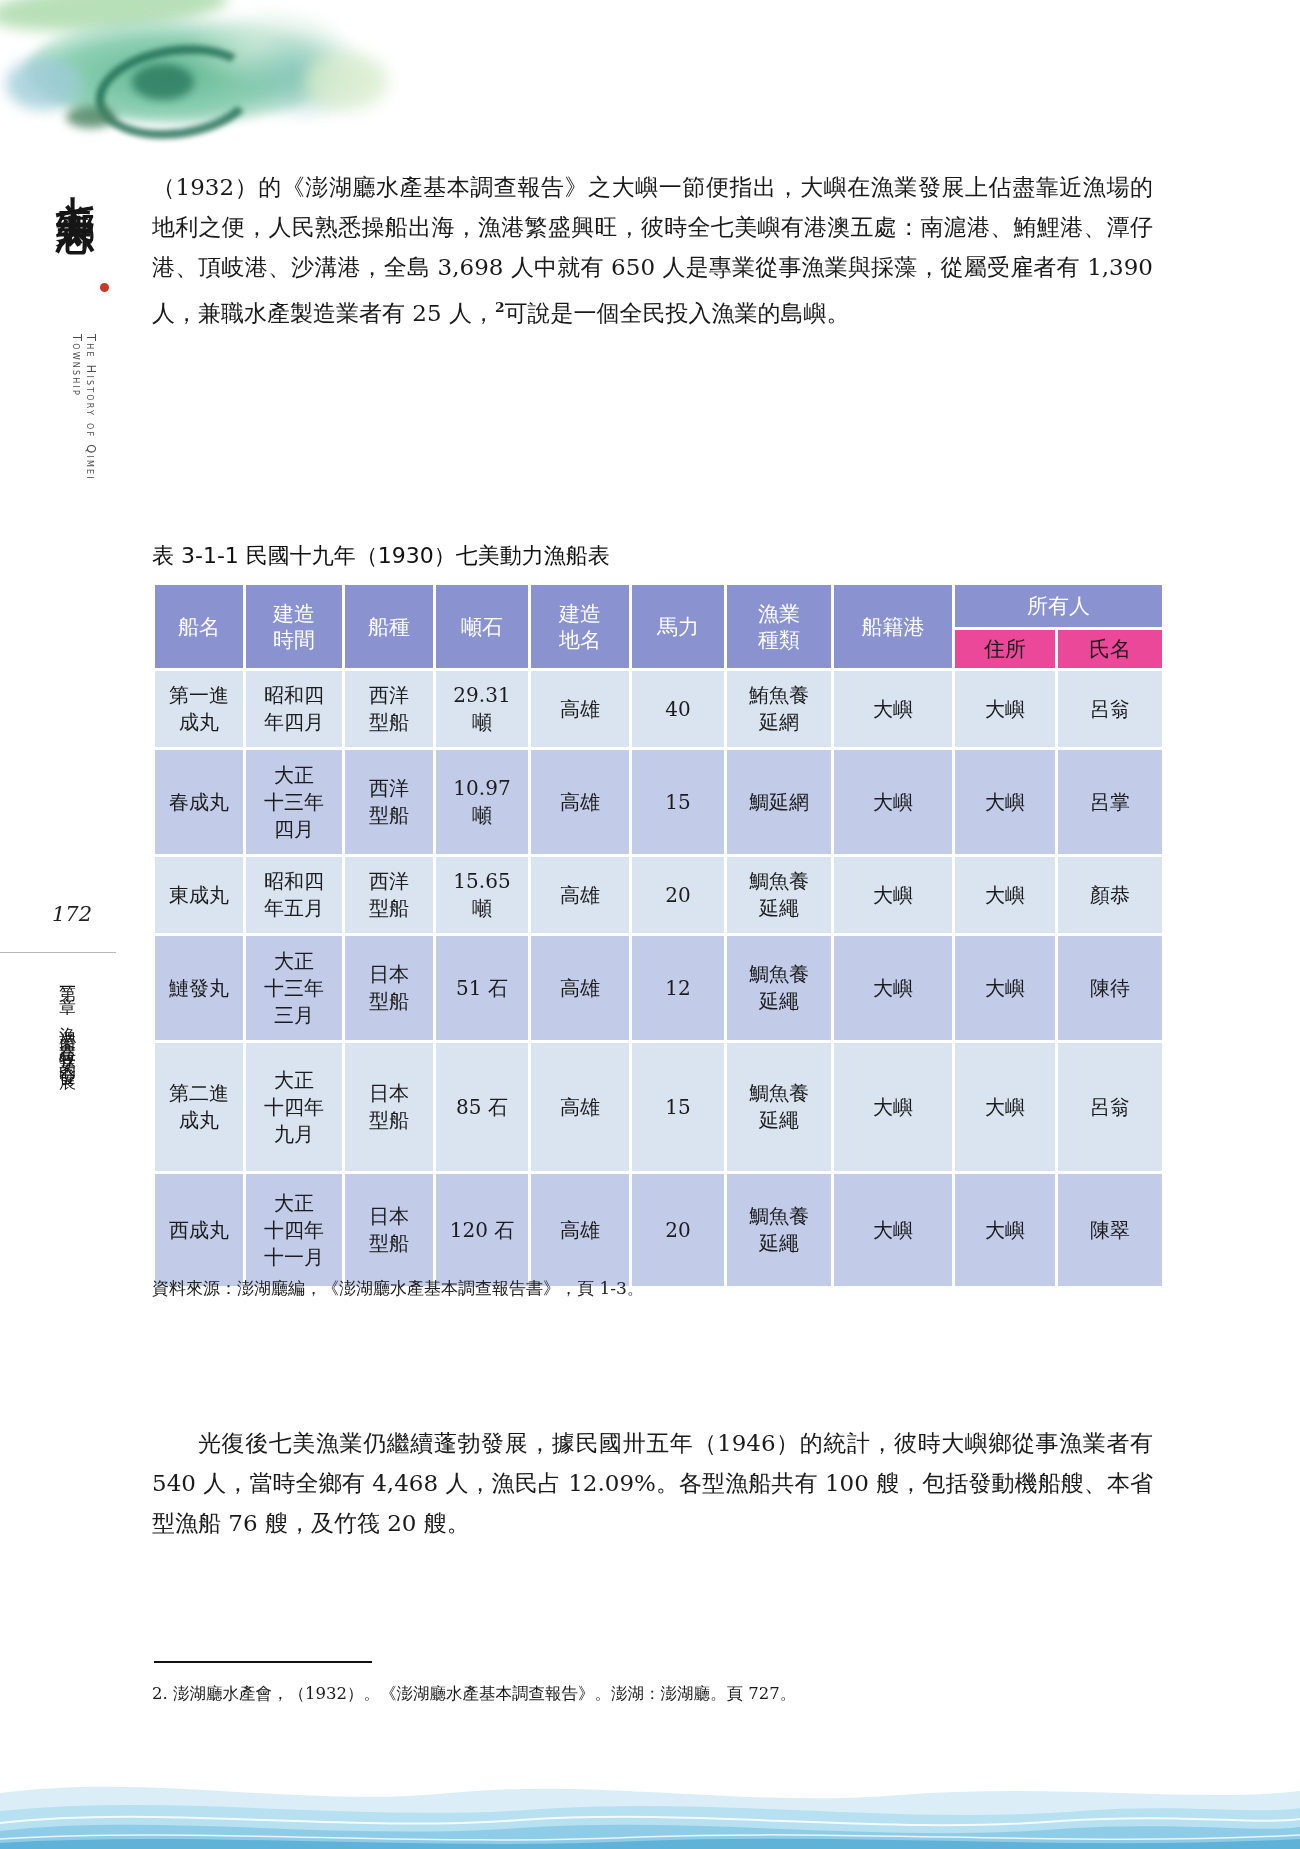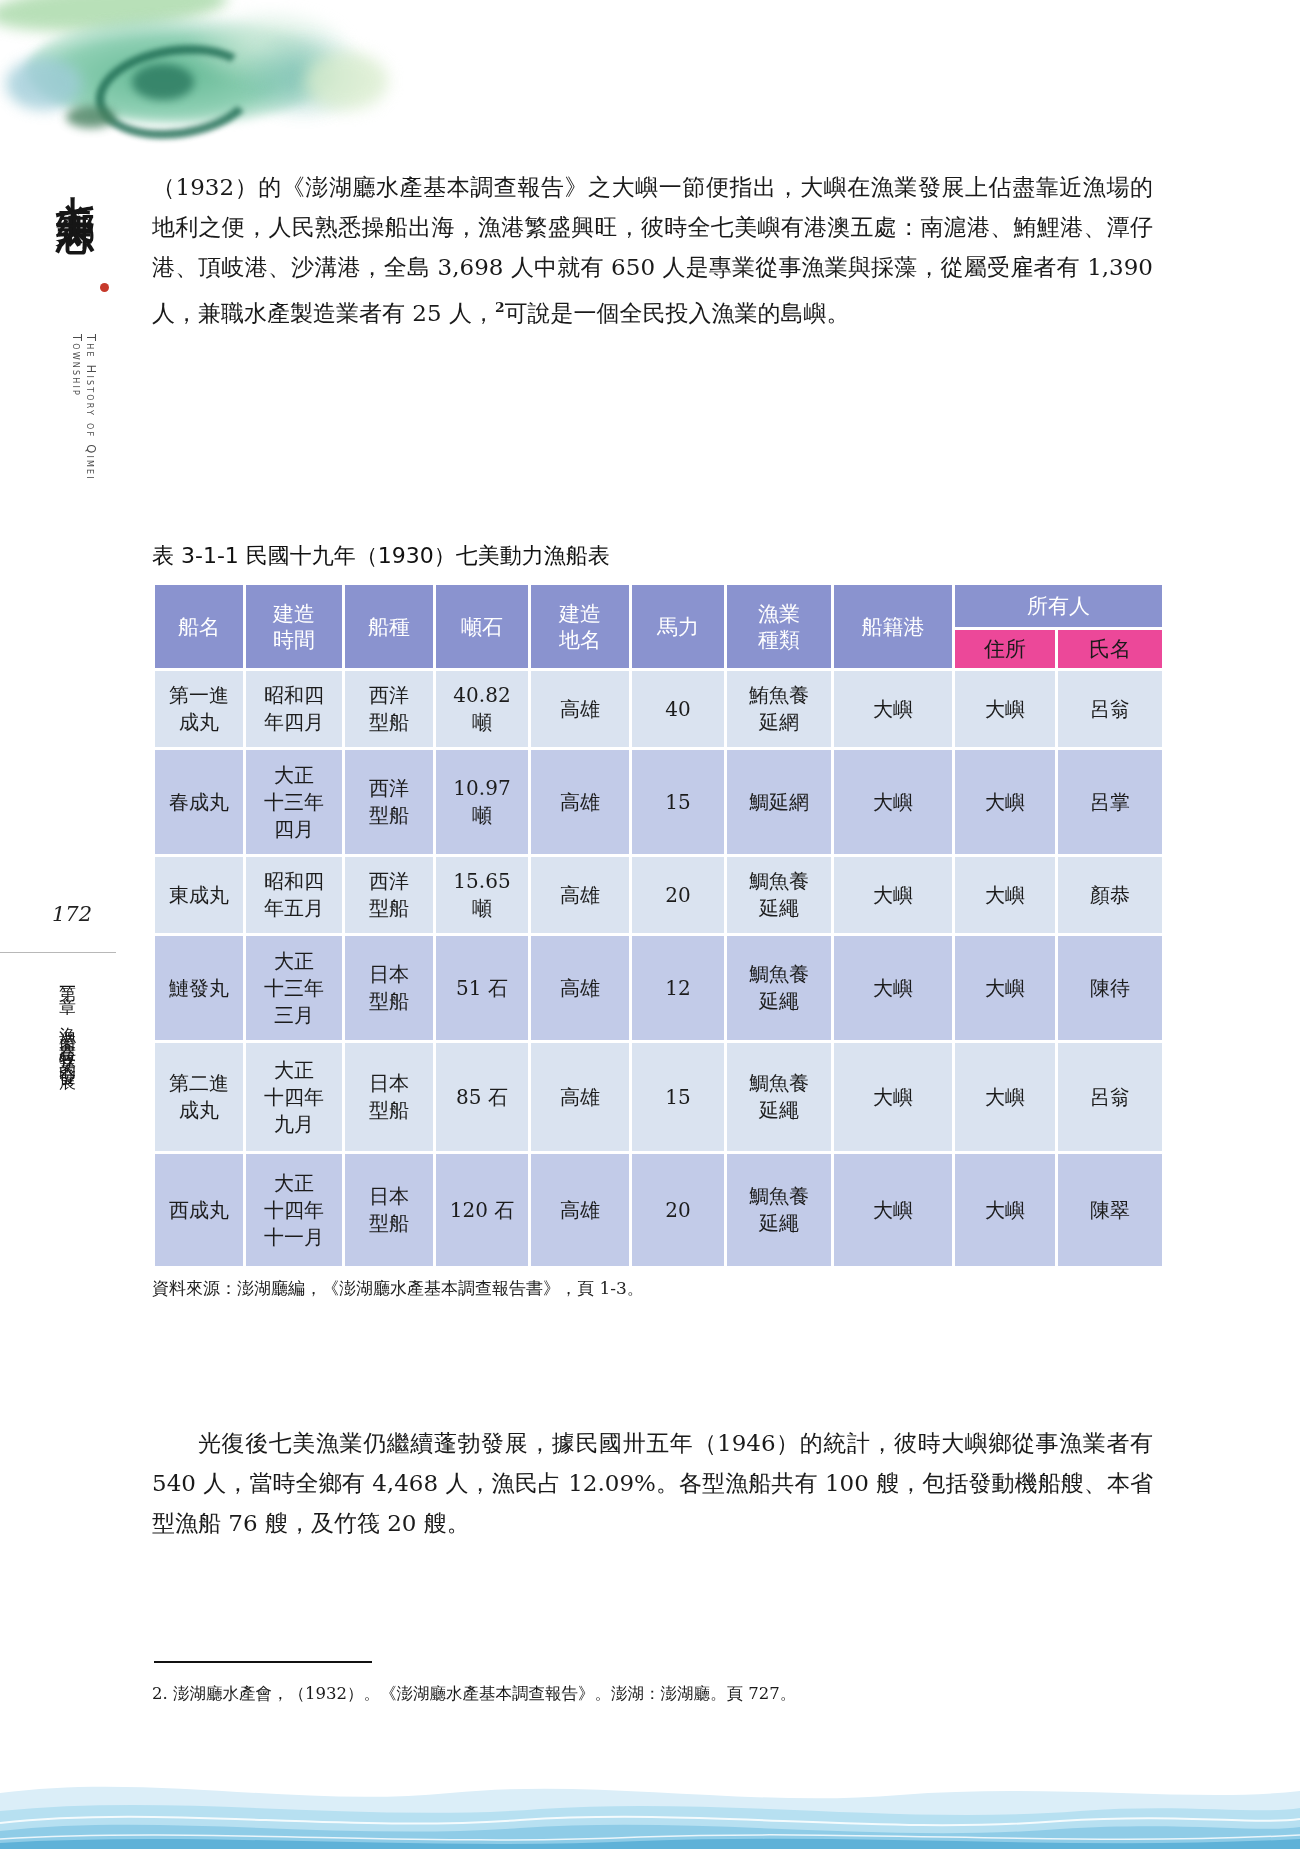--- a/index.html
+++ b/index.html
@@ -48,21 +48,21 @@
                padding:1px 2px;font-weight:normal;}
   #boat-table th{font-size:21px;line-height:26px;}
   #boat-table td{font-size:20px;line-height:27px;color:#1c1c1c;}
   .th1{background:#8a93cf;color:#ffffff;}
   .th2{background:#ec4899;color:#1a1a1a;font-size:20px;}
   tr.hrow1{height:42px;} tr.hrow2{height:38px;}
   #boat-table tbody tr:nth-child(1){height:76px;}
   #boat-table tbody tr:nth-child(2){height:104px;}
   #boat-table tbody tr:nth-child(3){height:76px;}
   #boat-table tbody tr:nth-child(4){height:104px;}
-  #boat-table tbody tr:nth-child(5){height:108px;}
+  #boat-table tbody tr:nth-child(5){height:128px;}
   #boat-table tbody tr:nth-child(6){height:112px;}
   tr.row-light td{background:#dae3f0;}
   tr.row-dark  td{background:#c2cbe8;}
 
   #tbl-source{top:1277px;font-size:17px;line-height:22px;color:#222;}
   #p3{top:1332px;}
   #p4{top:1423px;}
   #footnote-rule{position:absolute;left:154px;top:1661px;width:218px;height:2px;background:#111;}
   #footnote{top:1682px;font-size:16.5px;line-height:24px;color:#1a1a1a;}
 
@@ -132,21 +132,21 @@
       </tr>
     </thead>
     <tbody>
         <tr class="row-light">
           <td>第一進
 成丸</td>
           <td>昭和四
 年四月</td>
           <td>西洋
 型船</td>
-          <td>40.82
+          <td>29.31
 噸</td>
           <td>高雄</td>
           <td>40</td>
           <td>鮪魚養
 延網</td>
           <td>大嶼</td>
           <td>大嶼</td>
           <td>呂翁</td>
         </tr>
         <tr class="row-dark">

